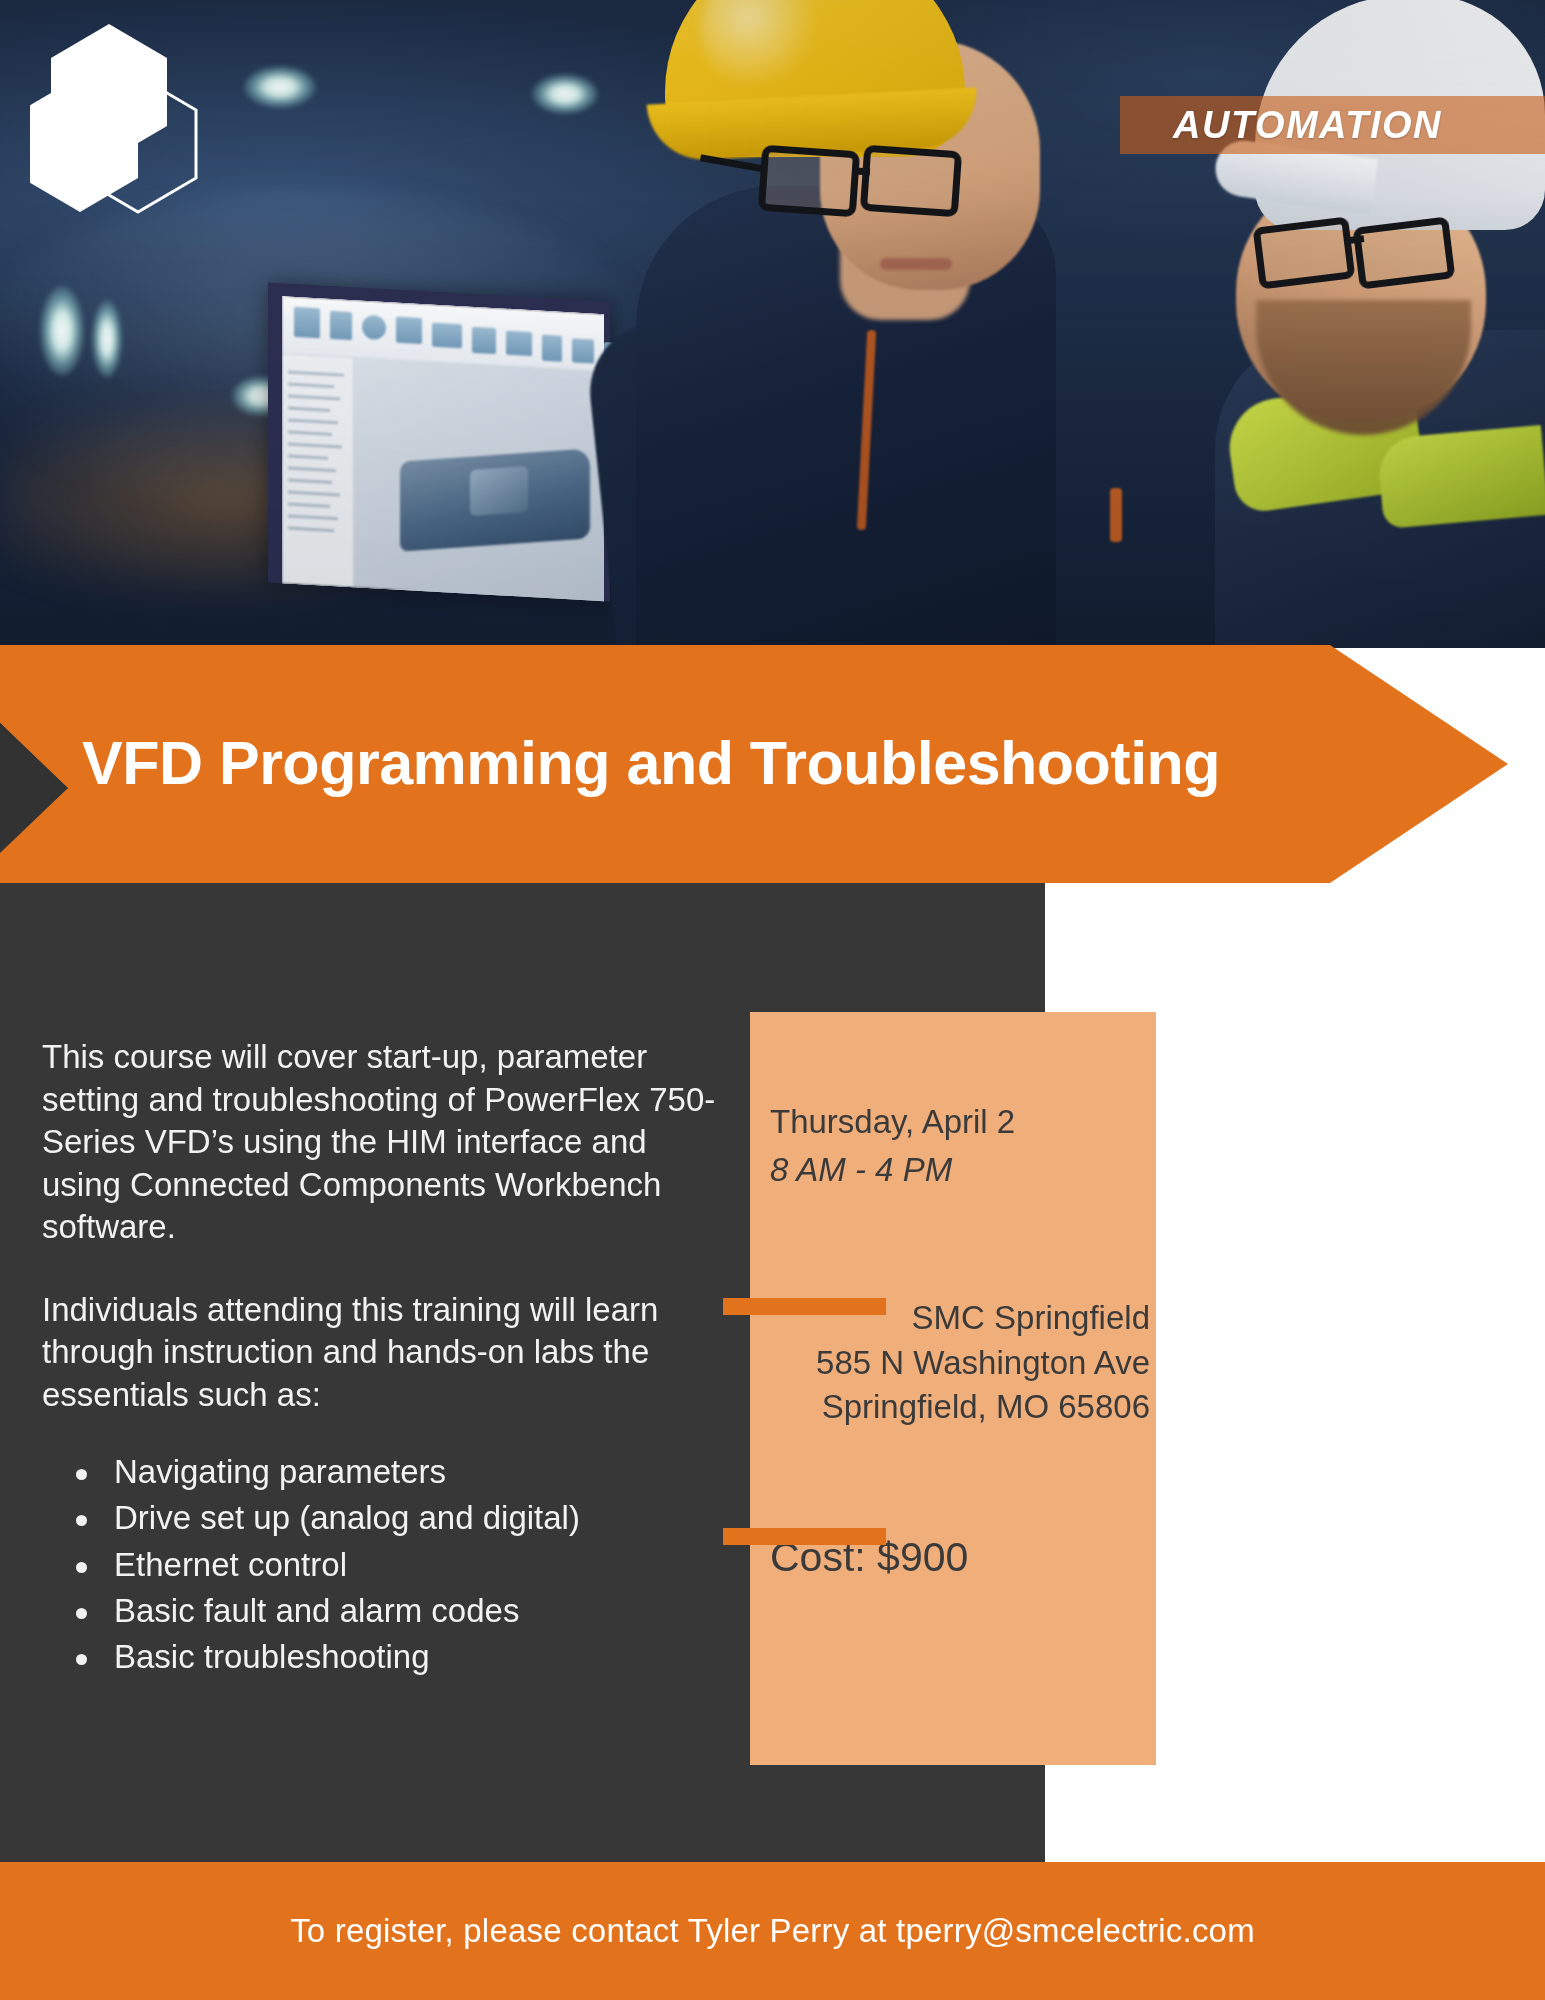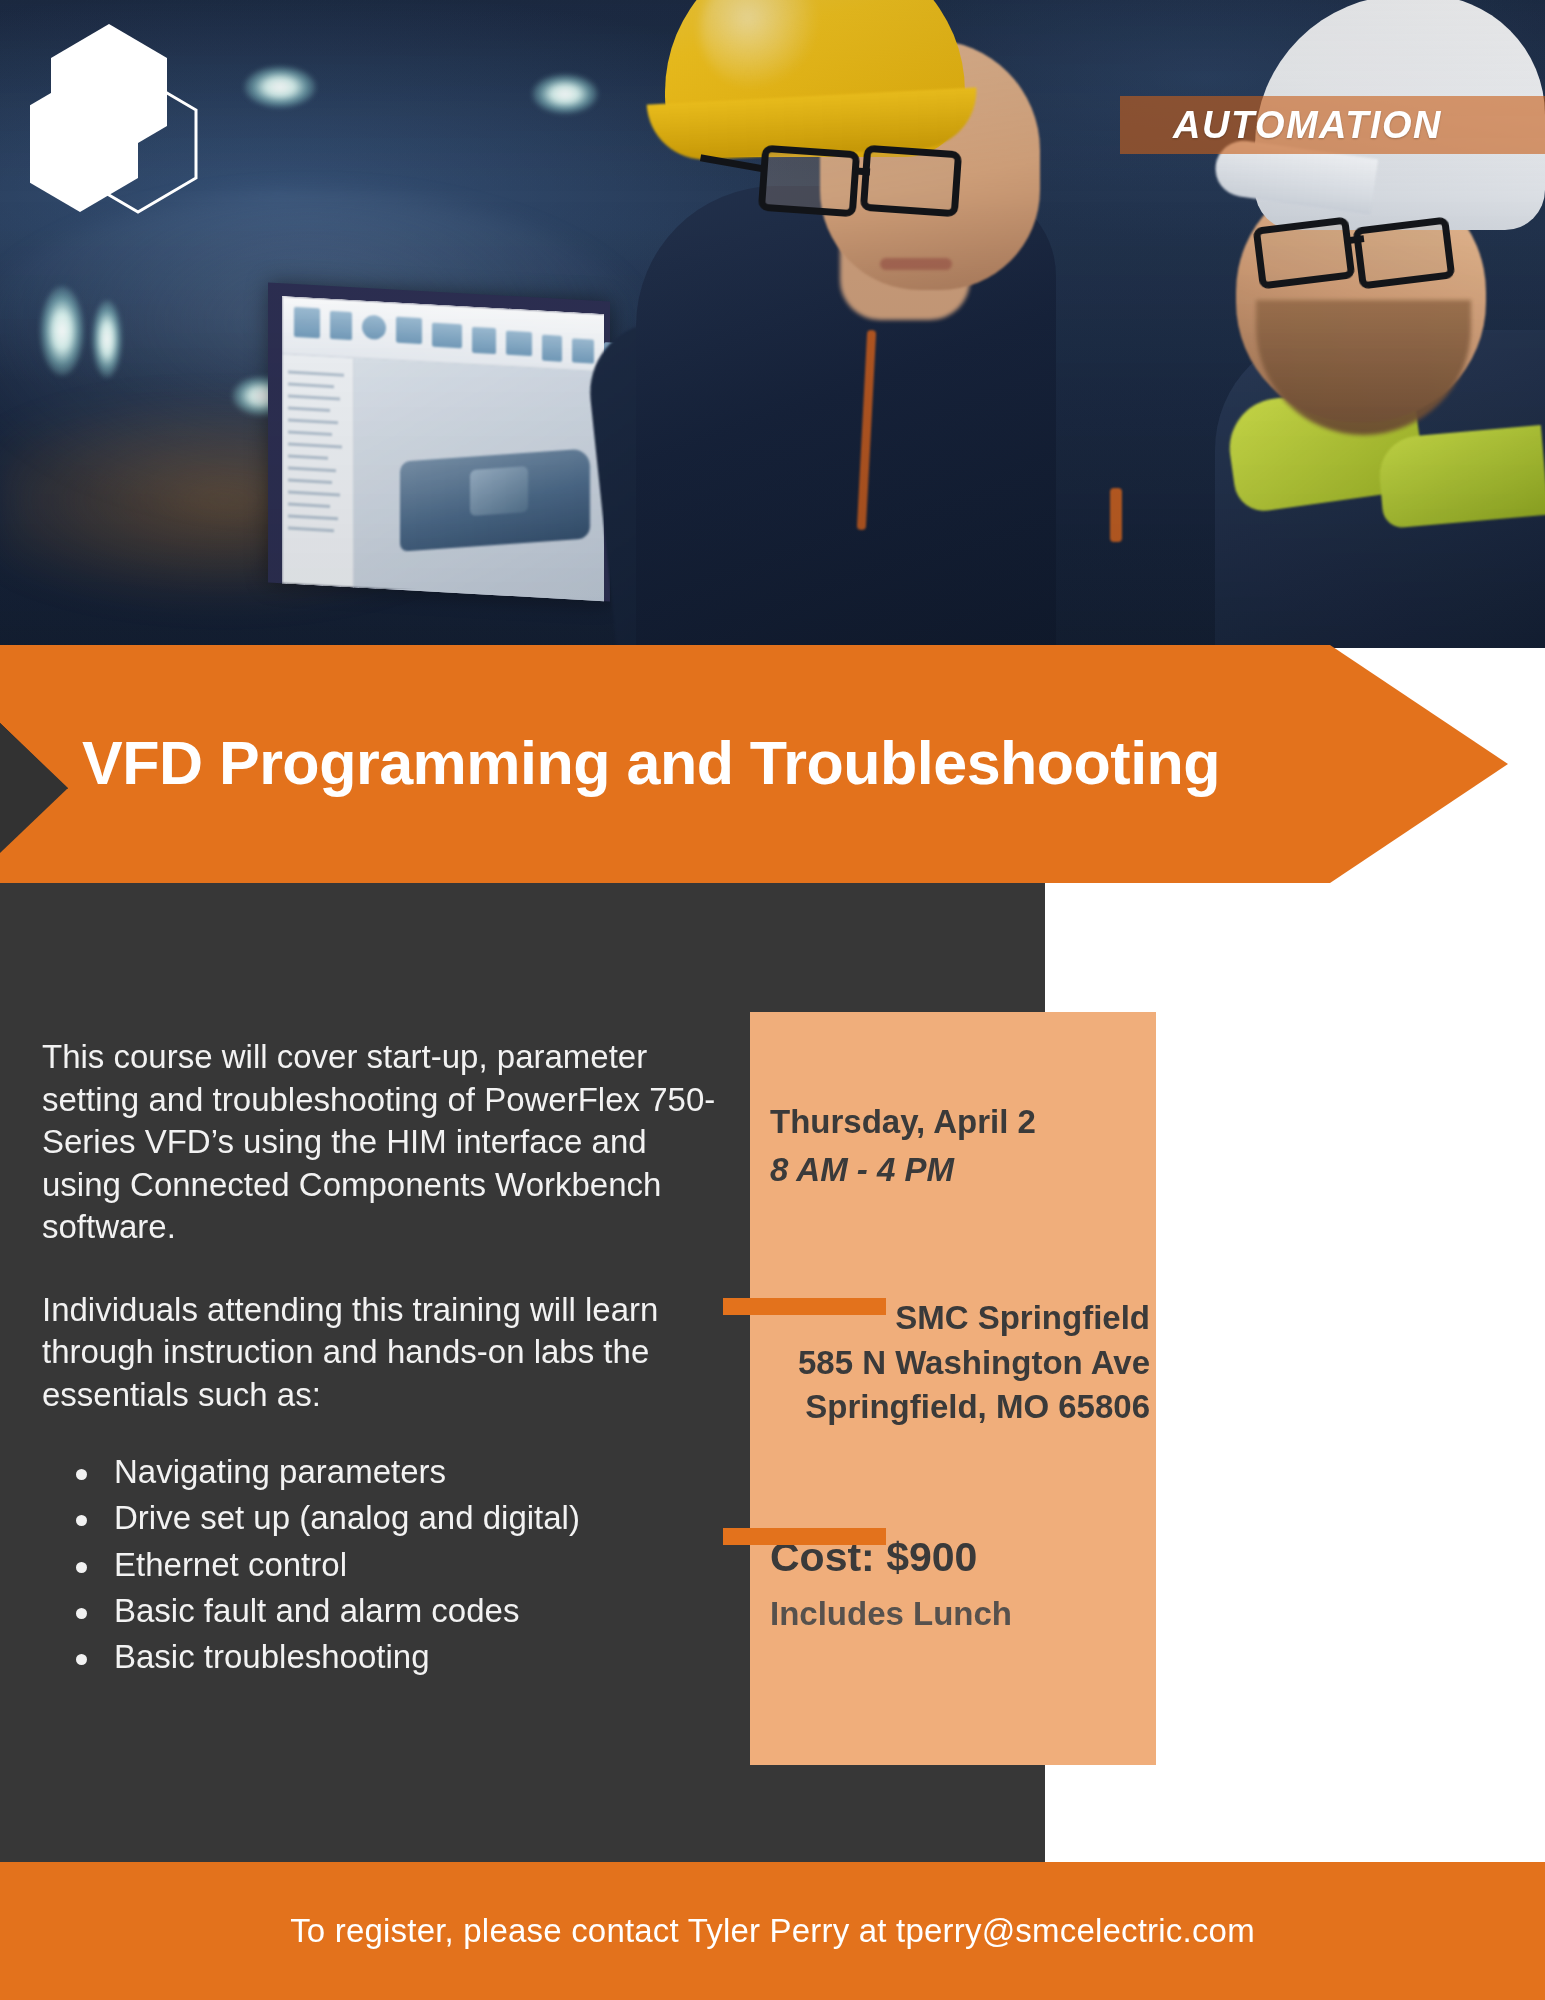--- a/index.html
+++ b/index.html
@@ -279,21 +279,21 @@
     width:11px; height:11px; border-radius:50%; background:#f2f2f2;
   }
 
   
   #infobox {
     position:absolute; left:750px; top:1012px; width:406px; height:753px;
     background:#F0AE7B;
   }
   .info-text {
     position:absolute; left:20px; width:380px;
-    color:#3a3a3a; font-weight:700;
+    color:#3a3a3a; font-weight:400;
   }
   #info-date   { top:93px;  font-size:33px; line-height:1.0; }
   #info-time   { top:141px; font-size:33px; line-height:1.0; font-style:italic; }
   #info-venue  { top:284px; font-size:33px; line-height:1.35;text-align:right; }
   #info-cost   { top:525px; font-size:41px; line-height:1.0; }
   #info-lunch  { top:585px; font-size:33px; line-height:1.0; color:#4a4a4a; opacity:.92; }
 
   .divider {
     position:absolute; height:17px; background:#E3721C;
   }
@@ -432,20 +432,19 @@
 
 <div id="infobox">
   <div class="info-text" id="info-date">Thursday, April 2</div>
   <div class="info-text" id="info-time">8 AM - 4 PM</div>
   <div class="info-text" id="info-venue">
     <div>SMC Springfield</div>
     <div>585 N Washington Ave</div>
     <div>Springfield, MO 65806</div>
   </div>
   <div class="info-text" id="info-cost">Cost: $900</div>
-  <div class="info-text" id="info-lunch">Includes Lunch</div>
 </div>
 <div class="divider" id="div1"></div>
 <div class="divider" id="div2"></div>
 
 <div id="footer">
   <span class="txt">To register, please contact Tyler Perry at tperry@smcelectric.com</span>
 </div>
 
 </body></html>

